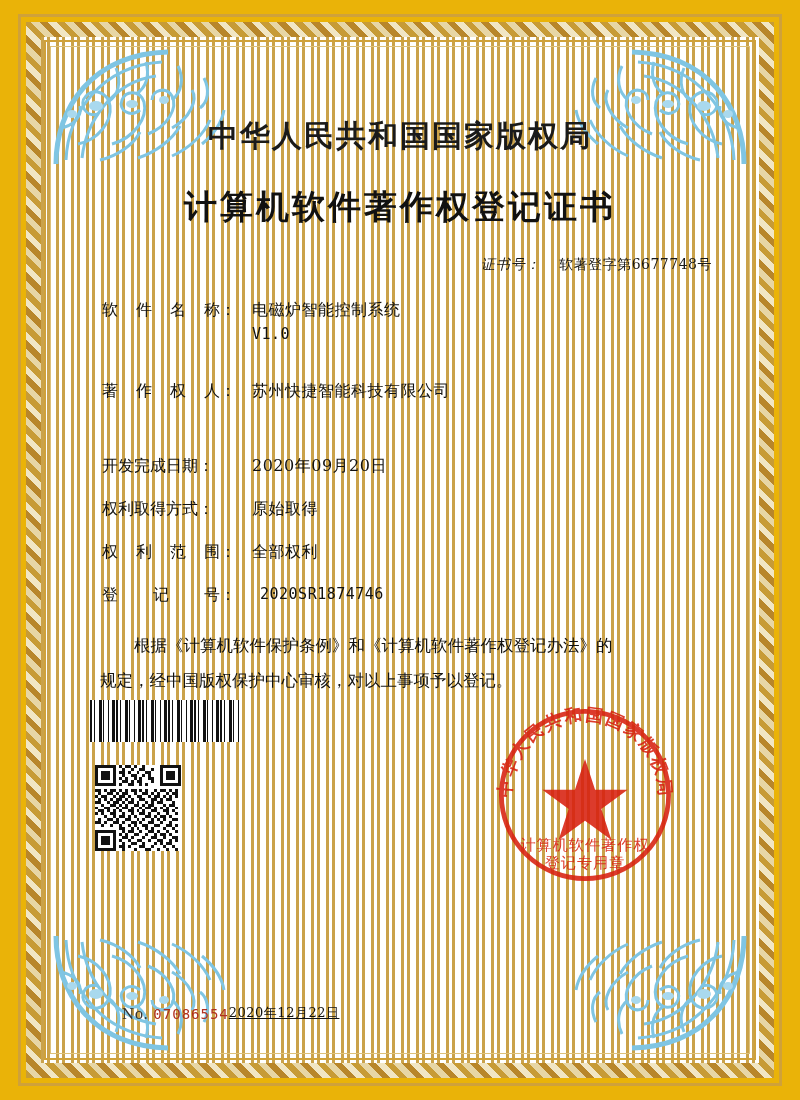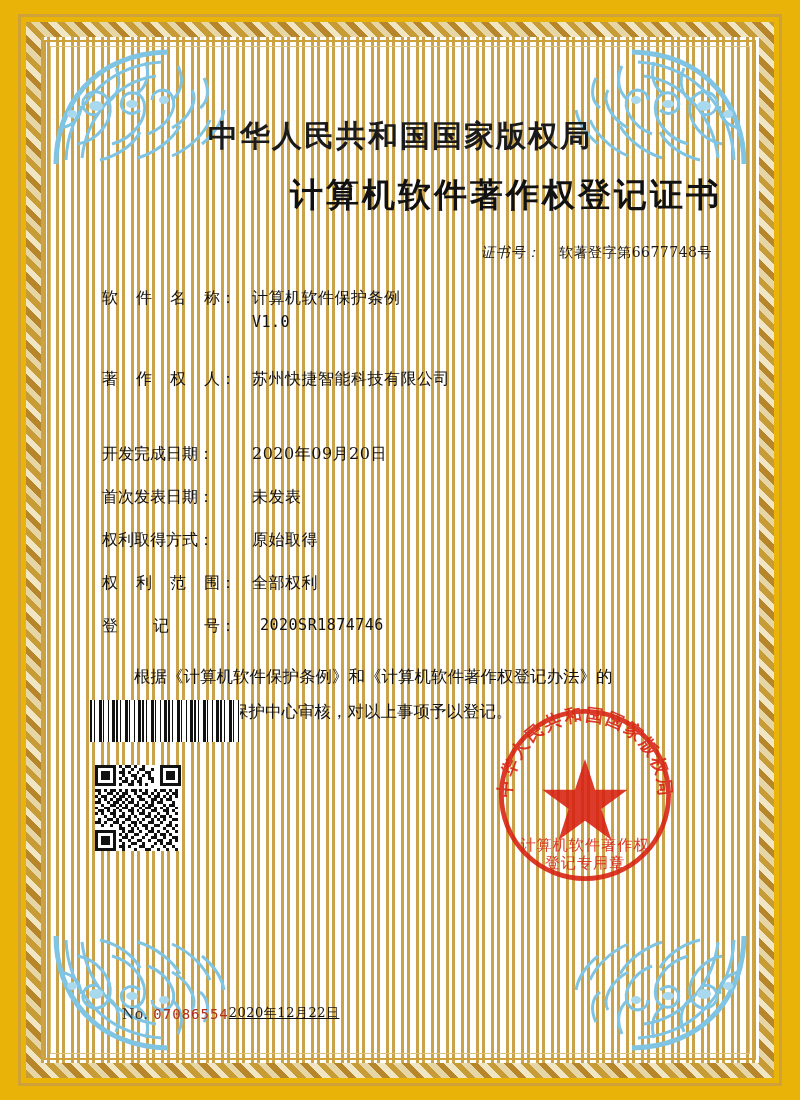--- a/index.html
+++ b/index.html
@@ -105,27 +105,27 @@
   .org-title {
     text-align: center;
     font-family: "DejaVu Serif", "Liberation Serif", serif;
     font-size: 30px;
     font-weight: 700;
     letter-spacing: 2px;
     color: #1a1a1a;
     margin-top: 16px;
   }
   .doc-title {
-    text-align: right;
+    text-align: center;
     font-family: "DejaVu Serif", "Liberation Serif", serif;
     font-size: 33px;
     font-weight: 700;
     letter-spacing: 3px;
     color: #111111;
-    margin-top: 16px;
+    margin-top: 28px;
   }
   .cert-no-row {
     margin-top: 26px;
     text-align: right;
     padding-right: 10px;
     font-size: 14px;
     color: #1a1a1a;
     font-family: "DejaVu Serif", "Liberation Serif", serif;
   }
   .cert-no-row .label { letter-spacing: 1px; font-style: italic; }
@@ -383,21 +383,21 @@
     <div class="fields">
 
       <div class="field-row">
         <div class="field-label spread">
           <span>软</span>
           <span>件</span>
           <span>名</span>
           <span>称：</span>
         </div>
         <div class="field-value">
-          <span>计算机软件保护条例</span>
+          <span>电磁炉智能控制系统</span>
           <span class="sub">V1.0</span>
         </div>
       </div>
 
       <div class="gap-lg"></div>
 
       <div class="field-row">
         <div class="field-label spread">
           <span>著</span>
           <span>作</span>
@@ -408,24 +408,20 @@
       </div>
 
       <div class="gap-lg"></div>
       <div class="gap-lg"></div>
 
       <div class="field-row">
         <div class="field-label">开发完成日期：</div>
         <div class="field-value">2020年09月20日</div>
       </div>
 
-      <div class="field-row">
-        <div class="field-label">首次发表日期：</div>
-        <div class="field-value">未发表</div>
-      </div>
 
       <div class="field-row">
         <div class="field-label">权利取得方式：</div>
         <div class="field-value">原始取得</div>
       </div>
 
       <div class="field-row">
         <div class="field-label spread">
           <span>权</span>
           <span>利</span>

